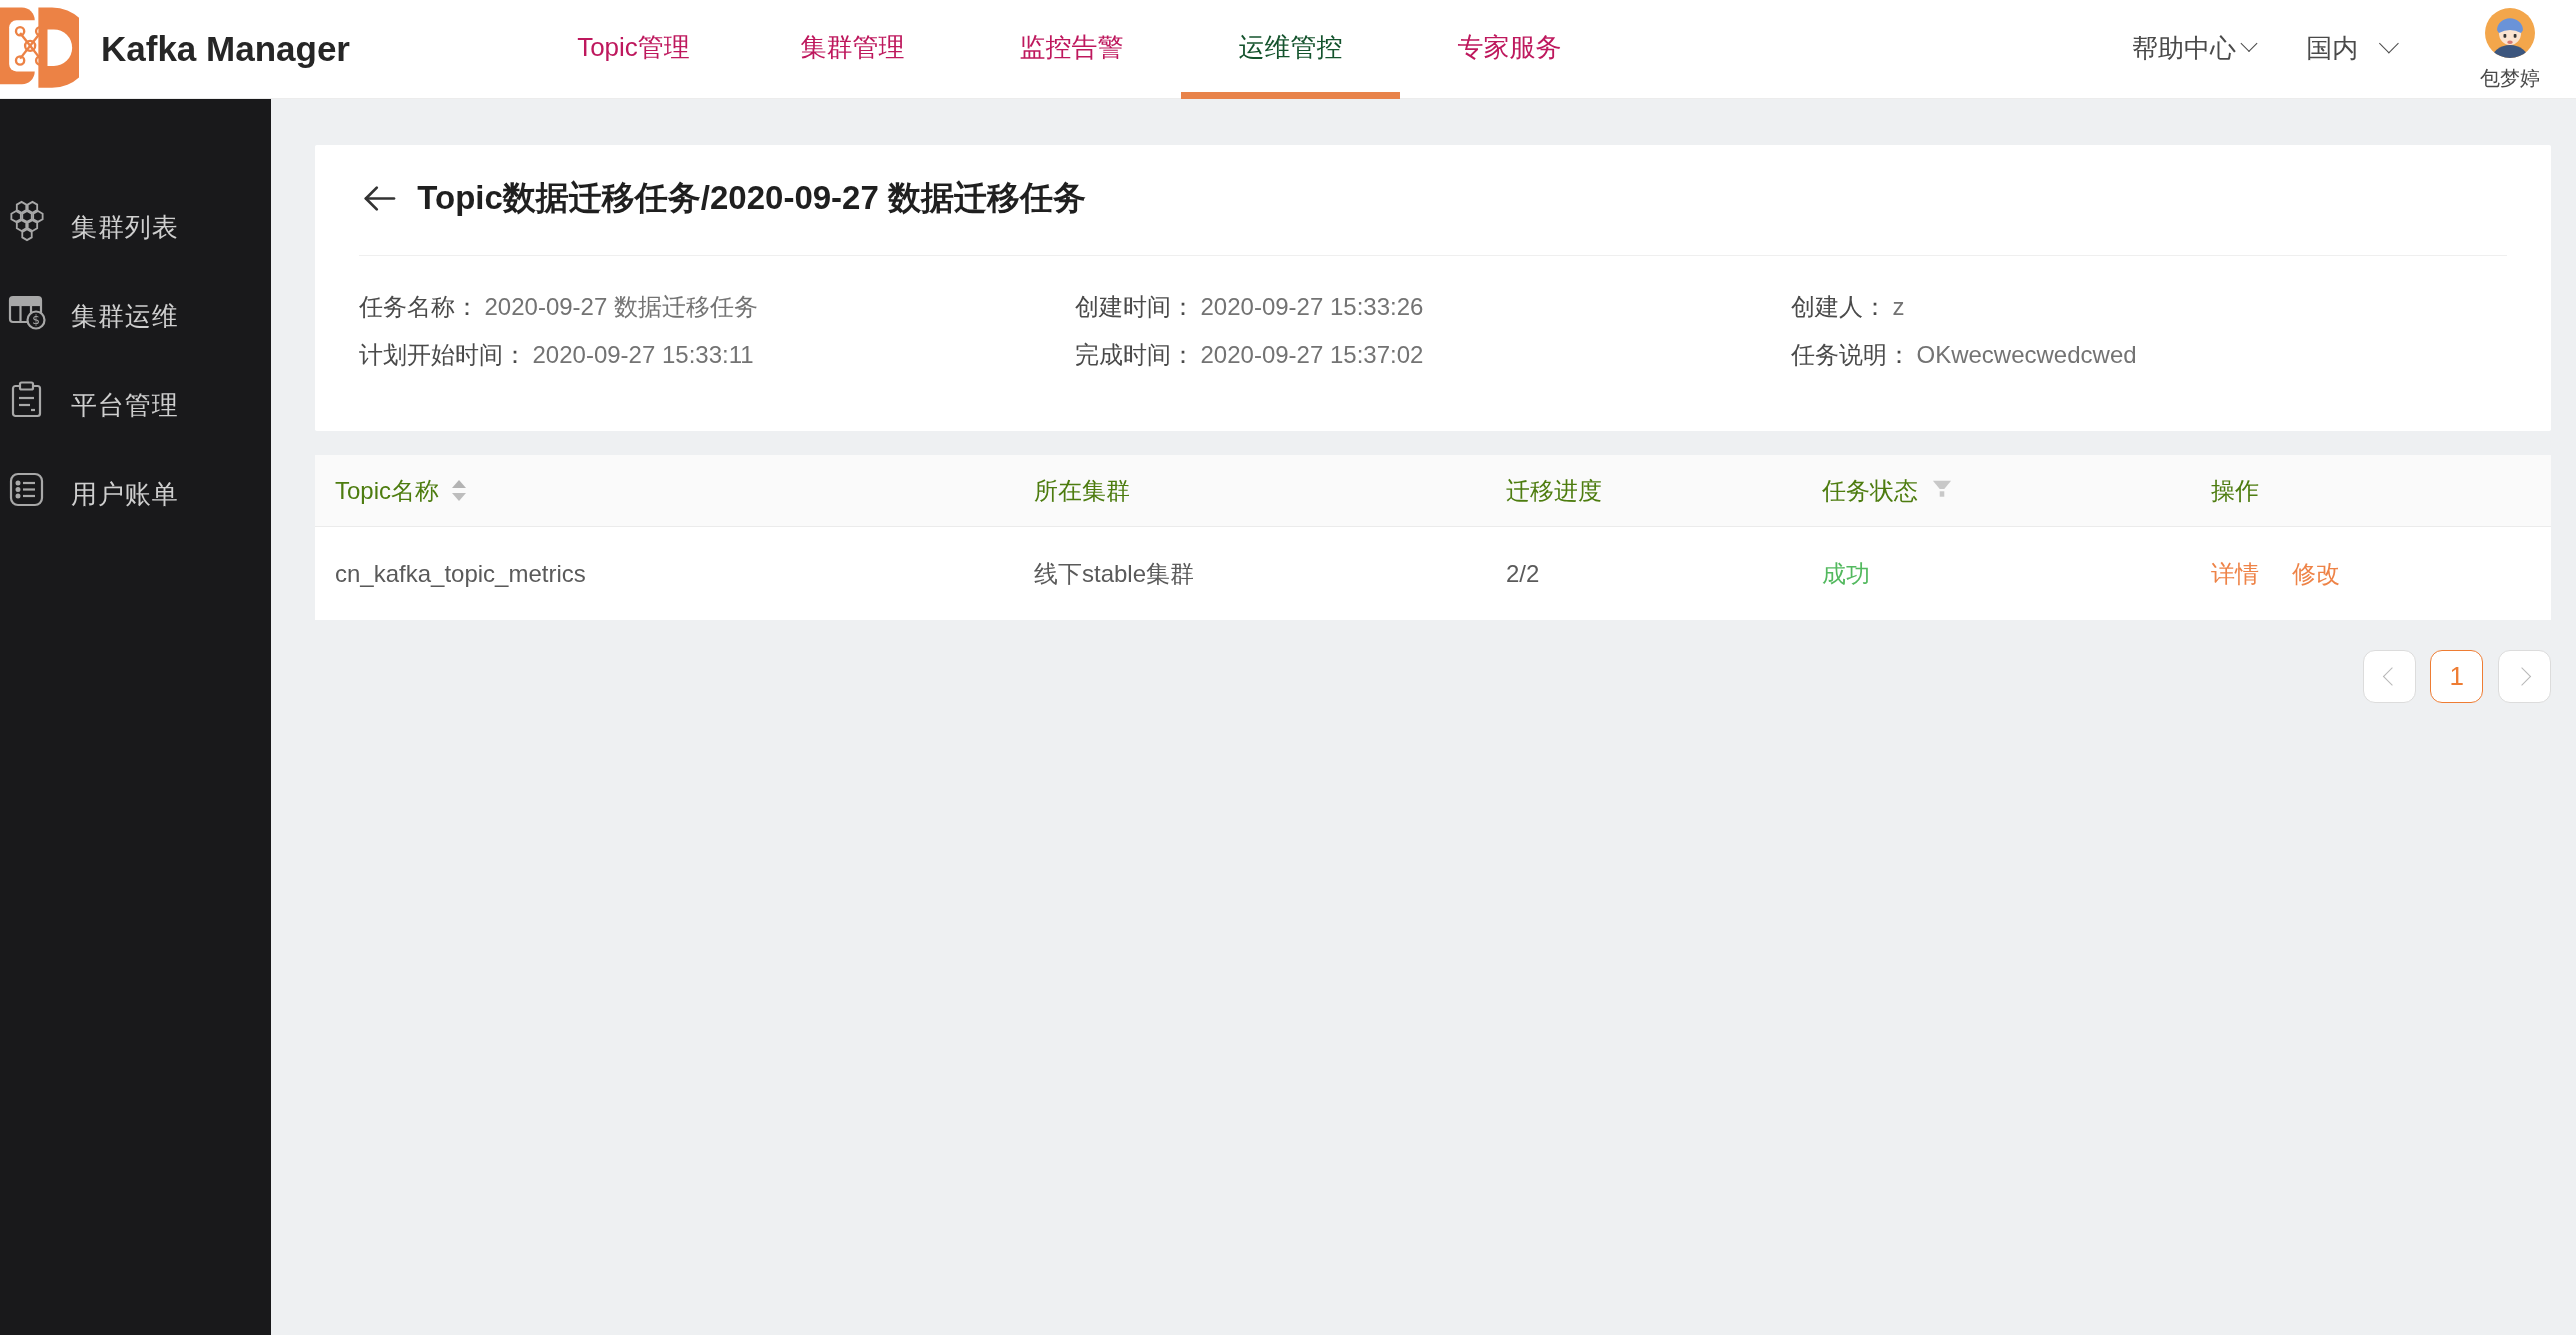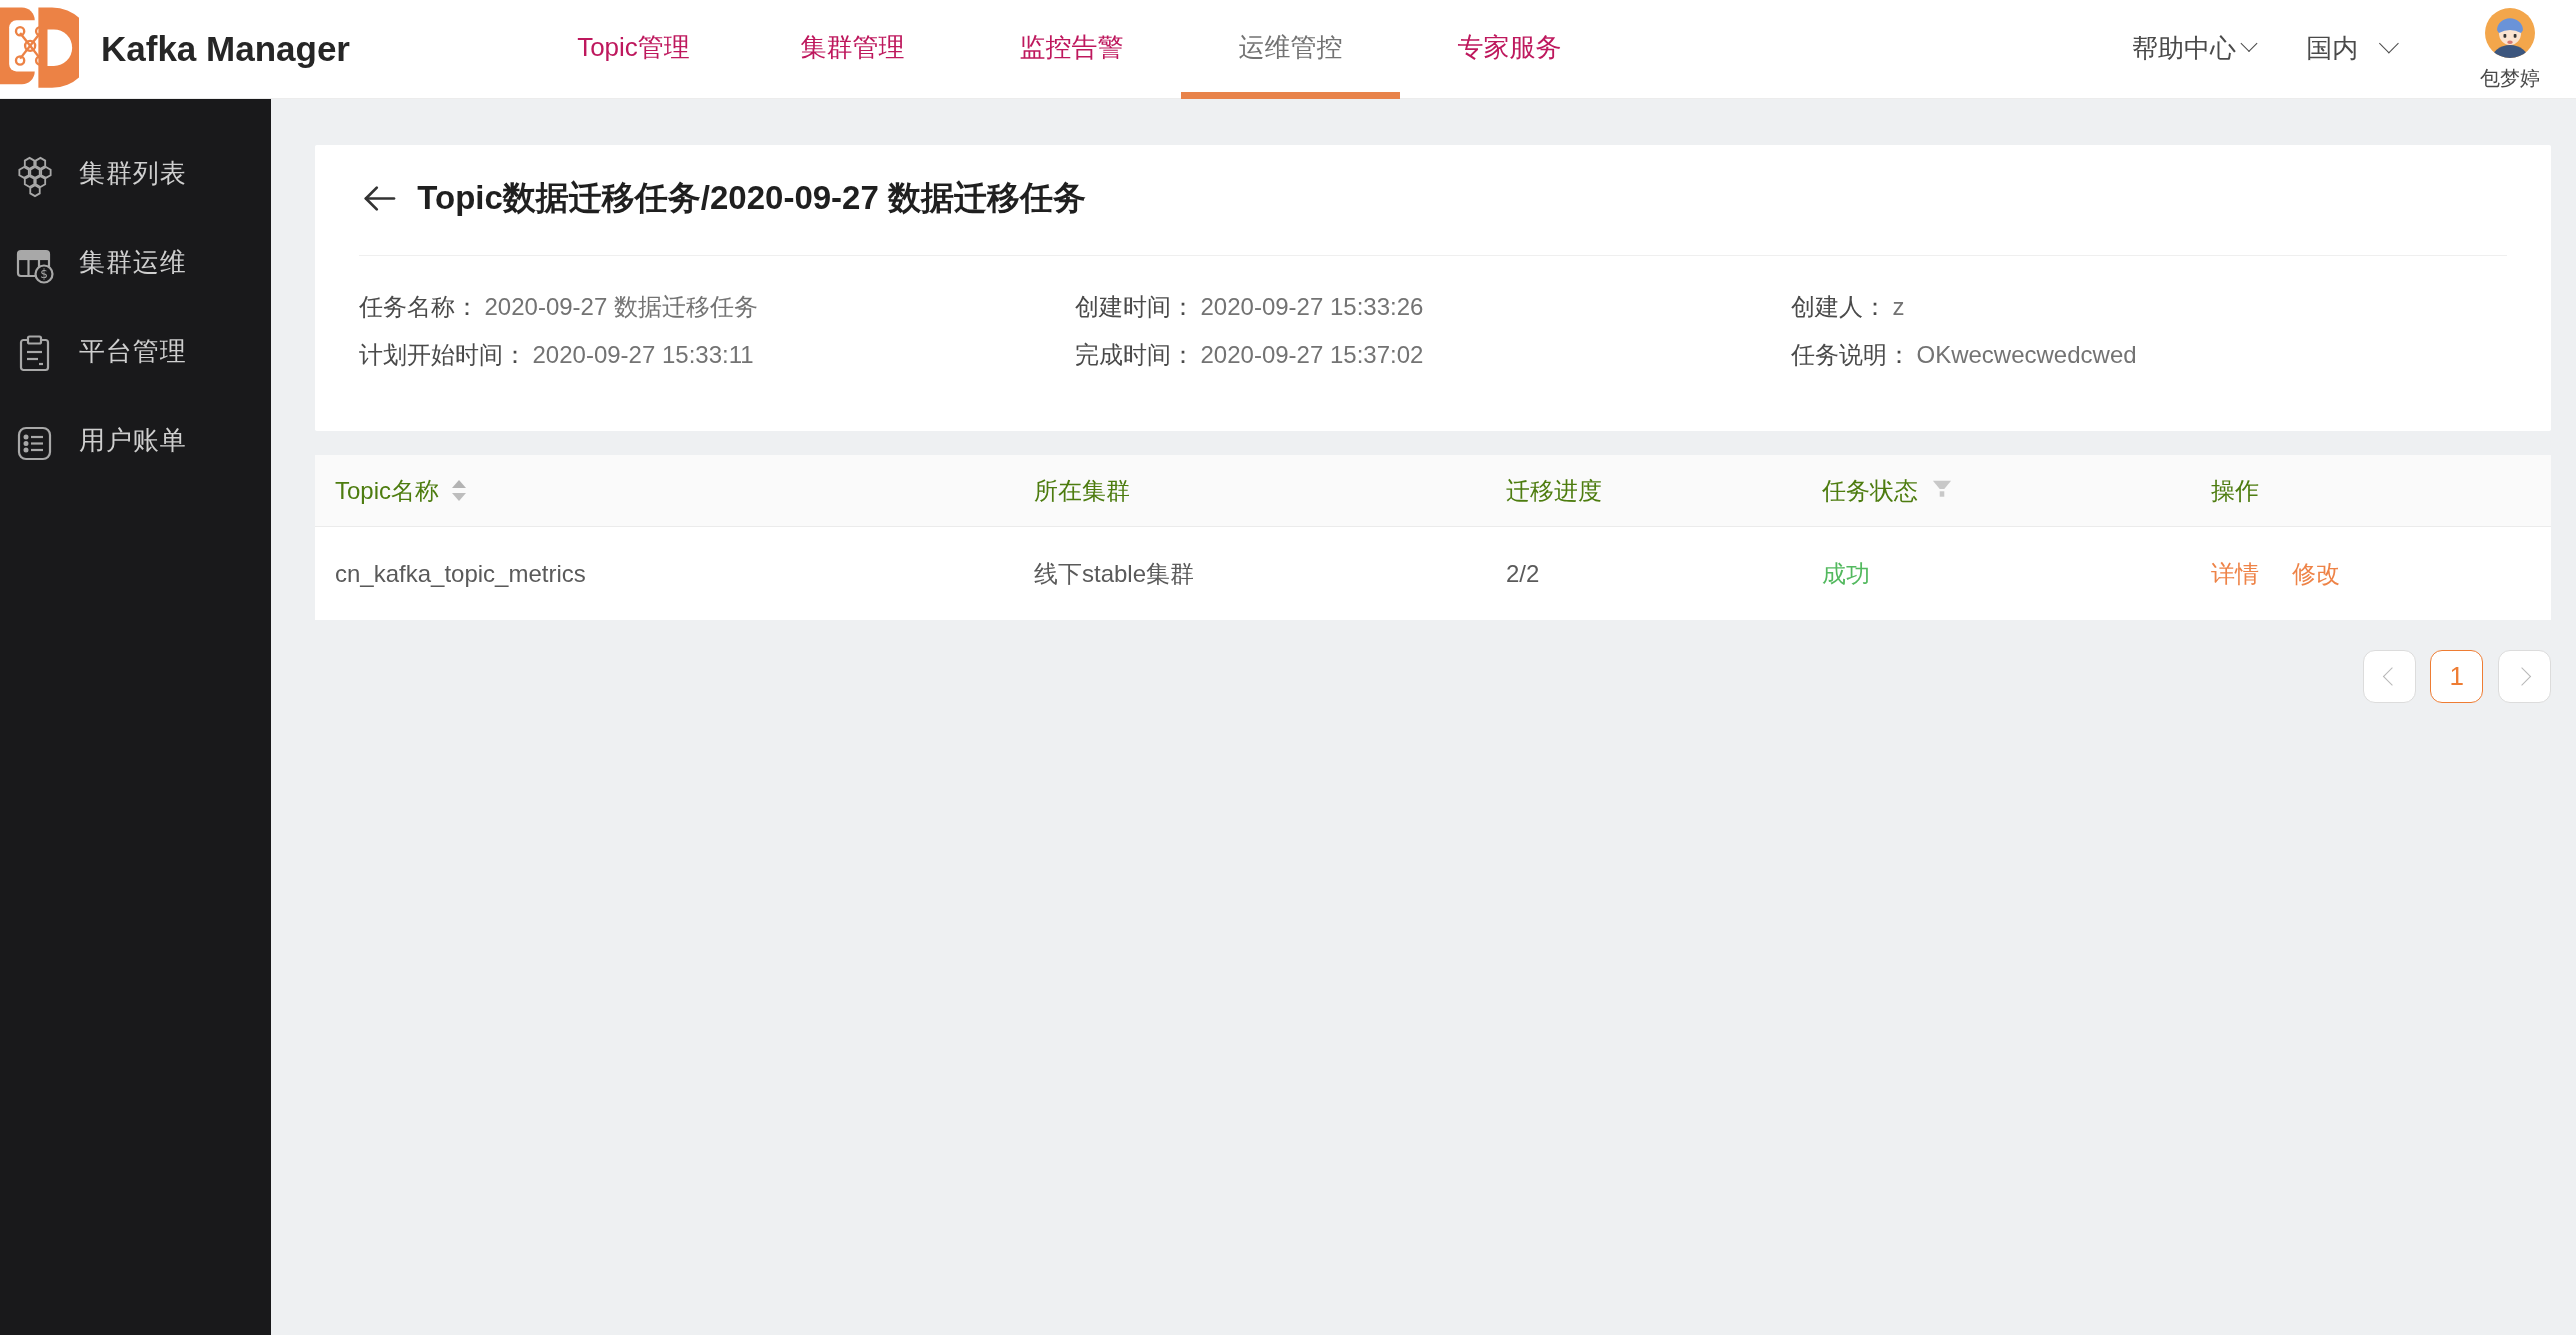--- a/index.html
+++ b/index.html
@@ -9,37 +9,37 @@
 
   
   .header { position:absolute; top:0; left:0; width:2576px; height:99px;
     background:#fff; display:flex; align-items:center; z-index:20;
     border-bottom:0.9px solid #ececec; }
   .logo-wrap { position:relative; width:79px; height:99px; overflow:hidden; flex:none; }
   .app-title { font-size:35px; font-weight:600; color:#262626; margin-left:22px; white-space:nowrap; }
   .nav { display:flex; margin-left:174px; height:99px; }
   .nav-item { width:219px; height:99px; line-height:95px; text-align:center;
     font-size:26px; color:#be185d; cursor:pointer; border-bottom:7.3px solid transparent; }
-  .nav-item.active { border-bottom-color:#e8834a; color:#737373; }
+  .nav-item.active { border-bottom-color:#e8834a; color:#14532d; }
   .header-right { margin-left:auto; display:flex; align-items:center; padding-right:22px; }
   .help-center { display:flex; align-items:center; font-size:26px; color:#4a4a4a;
     margin-right:51px; cursor:pointer; }
   .region { display:flex; align-items:center; font-size:26px; color:#4a4a4a;
     margin-right:70px; cursor:pointer; }
   .chev-down { width:12px; height:12px; border-right:1.8px solid #4a4a4a;
     border-bottom:1.8px solid #4a4a4a; transform:rotate(45deg) translate(-1.8px,-1.8px);
     display:inline-block; margin-left:7.3px; margin-top:-5.5px; }
   .region .chev-down { margin-left:24px; width:13.8px; height:13.8px; }
   .user-col { display:flex; flex-direction:column; align-items:center; width:88px; padding-top:1.8px; }
   .username { font-size:20px; color:#4a4a4a; margin-top:3.7px; white-space:nowrap; }
 
   
   .sidebar { position:absolute; left:0; top:99px; width:271px; height:1237px;
     background:#19191b; padding-top:57px; }
-  .side-item { height:89px; display:flex; align-items:flex-start; padding-left:7px; cursor:pointer;margin-left:8px; }
+  .side-item { height:89px; display:flex; align-items:flex-end; padding-left:7px; cursor:pointer; }
   .side-item svg { flex:none; }
   .side-label { font-size:26px; color:#cfcfcf; margin-left:24px; letter-spacing:0.9px; }
 
   
   .main { position:absolute; left:271px; top:99px; width:2305px; height:1237px; }
   .card { background:#fff; border-radius:1.8px; }
   .info-card { margin:46px 25px 8px 44px; padding:31px 44px 61px 44px; }
   .title-row { display:flex; align-items:center; }
   .back-btn { width:40px; height:37px; display:flex; align-items:center; justify-content:center;
     cursor:pointer; margin-right:18.3px; }

